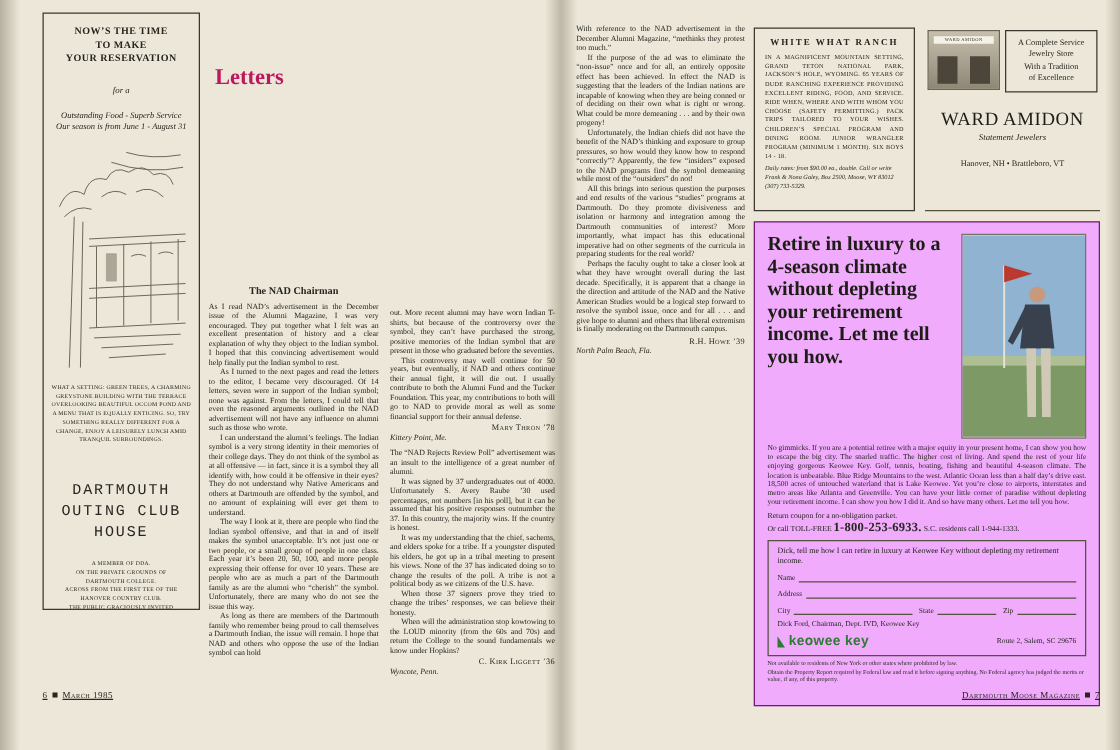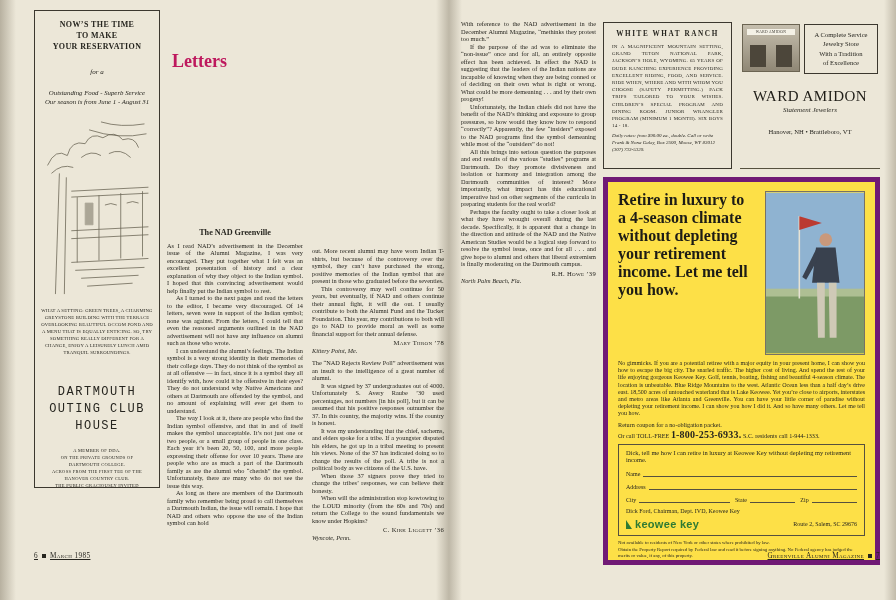--- a/index.html
+++ b/index.html
@@ -48,21 +48,21 @@
   .ward-photo { position:relative; width:58px; height:48px; background:linear-gradient(#c6bfae, #8f8775); border:1px solid #6b6452; overflow:hidden; }
   .ward-sign { position:absolute; left:4px; top:4px; right:4px; background:#f4f1e6; color:#33302a; font-size:3.6px; text-align:center; letter-spacing:.4px; padding:1px 0; }
   .ward-window { position:absolute; bottom:4px; width:16px; height:22px; background:#4c463a; }
   .ward-window.w1 { left:7px; } .ward-window.w2 { right:7px; }
   .ward-box { flex:1; border:1px solid #3c382f; padding:5px 3px; text-align:center; font-size:6.6px; line-height:9.4px; white-space:pre-line; }
   .ward-name { text-align:center; font-size:15px; letter-spacing:.5px; margin-top:14px; color:#1f1d17; }
   .ward-sub { text-align:center; font-style:italic; font-size:7px; margin-top:1px; }
   .ward-loc { text-align:center; font-size:6.6px; margin-top:14px; }
 
   
-  .keowee { position:absolute; left:603px; top:177px; width:277px; height:388px; border:5px solid #701a75; background:#fde047; padding:9px 10px; overflow:hidden; }
+  .keowee { position:absolute; left:603px; top:177px; width:277px; height:388px; border:1px solid #701a75; background:#f0abfc; padding:9px 10px; overflow:hidden; }
   .kw-top { display:flex; }
   .kw-headline { flex:1; padding-right:9px; font-size:16px; line-height:18px; font-weight:bold; color:#1d1c16; }
   .kw-photo { width:100px; height:164px; border:1px solid #777265; flex:none; }
   .kw-photo svg { display:block; width:100%; height:100%; }
   .kw-body { font-size:6px; line-height:7.2px; text-align:justify; margin-top:5px; }
   .kw-cta { font-size:6.2px; margin-top:3px; }
   .kw-phone { font-size:6.2px; margin-top:1px; }
   .kw-phone .big { font-size:10px; font-weight:bold; letter-spacing:.2px; }
   .kw-coupon { border:1px solid #56513f; margin-top:4px; padding:4px 7px 5px; }
   .kw-coupon-text { font-size:6.4px; line-height:7.8px; }
@@ -124,21 +124,21 @@
 ACROSS FROM THE FIRST TEE OF THE
 HANOVER COUNTRY CLUB.
 THE PUBLIC GRACIOUSLY INVITED</div>
     <div class="doc-phone">Call 603/646-2271</div>
     <div class="doc-phone-note">Ask for Catering Manager</div>
   </div>
 
   <div class="letters-title">Letters</div>
 
   <div class="col colA">
-    <div class="nad-heading">The NAD Greenville</div>
+    <div class="nad-heading">The NAD Chairman</div>
     <p class="noindent">As I read NAD’s advertisement in the December issue of the Alumni Magazine, I was very encouraged. They put together what I felt was an excellent presentation of history and a clear explanation of why they object to the Indian symbol. I hoped that this convincing advertisement would help finally put the Indian symbol to rest.</p>
     <p>As I turned to the next pages and read the letters to the editor, I became very discouraged. Of 14 letters, seven were in support of the Indian symbol; none was against. From the letters, I could tell that even the reasoned arguments outlined in the NAD advertisement will not have any influence on alumni such as those who wrote.</p>
     <p>I can understand the alumni’s feelings. The Indian symbol is a very strong identity in their memories of their college days. They do not think of the symbol as at all offensive — in fact, since it is a symbol they all identify with, how could it be offensive in their eyes? They do not understand why Native Americans and others at Dartmouth are offended by the symbol, and no amount of explaining will ever get them to understand.</p>
     <p>The way I look at it, there are people who find the Indian symbol offensive, and that in and of itself makes the symbol unacceptable. It’s not just one or two people, or a small group of people in one class. Each year it’s been 20, 50, 100, and more people expressing their offense for over 10 years. These are people who are as much a part of the Dartmouth family as are the alumni who “cherish” the symbol. Unfortunately, there are many who do not see the issue this way.</p>
     <p>As long as there are members of the Dartmouth family who remember being proud to call themselves a Dartmouth Indian, the issue will remain. I hope that NAD and others who oppose the use of the Indian symbol can hold</p>
   </div>
 
   <div class="col colB">
     <p class="noindent">out. More recent alumni may have worn Indian T-shirts, but because of the controversy over the symbol, they can’t have purchased the strong, positive memories of the Indian symbol that are present in those who graduated before the seventies.</p>
     <p>This controversy may well continue for 50 years, but eventually, if NAD and others continue their annual fight, it will die out. I usually contribute to both the Alumni Fund and the Tucker Foundation. This year, my contributions to both will go to NAD to provide moral as well as some financial support for their annual defense.</p>
@@ -238,15 +238,15 @@
       </div>
     </div>
     <div class="kw-restrict">Not available to residents of New York or other states where prohibited by law.</div>
     <div class="kw-disclaimer">Obtain the Property Report required by Federal law and read it before signing anything. No Federal agency has judged the merits or value, if any, of this property.</div>
   </div>
 
   <div class="folio folio-left">
     <span>6</span><span class="sq"></span><span>March 1985</span>
   </div>
   <div class="folio folio-right">
-    <span>Greenville Alumni Magazine</span><span class="sq"></span><span>7</span>
+    <span>Dartmouth Moose Magazine</span><span class="sq"></span><span>7</span>
   </div>
 </div>
 
 </body></html>

